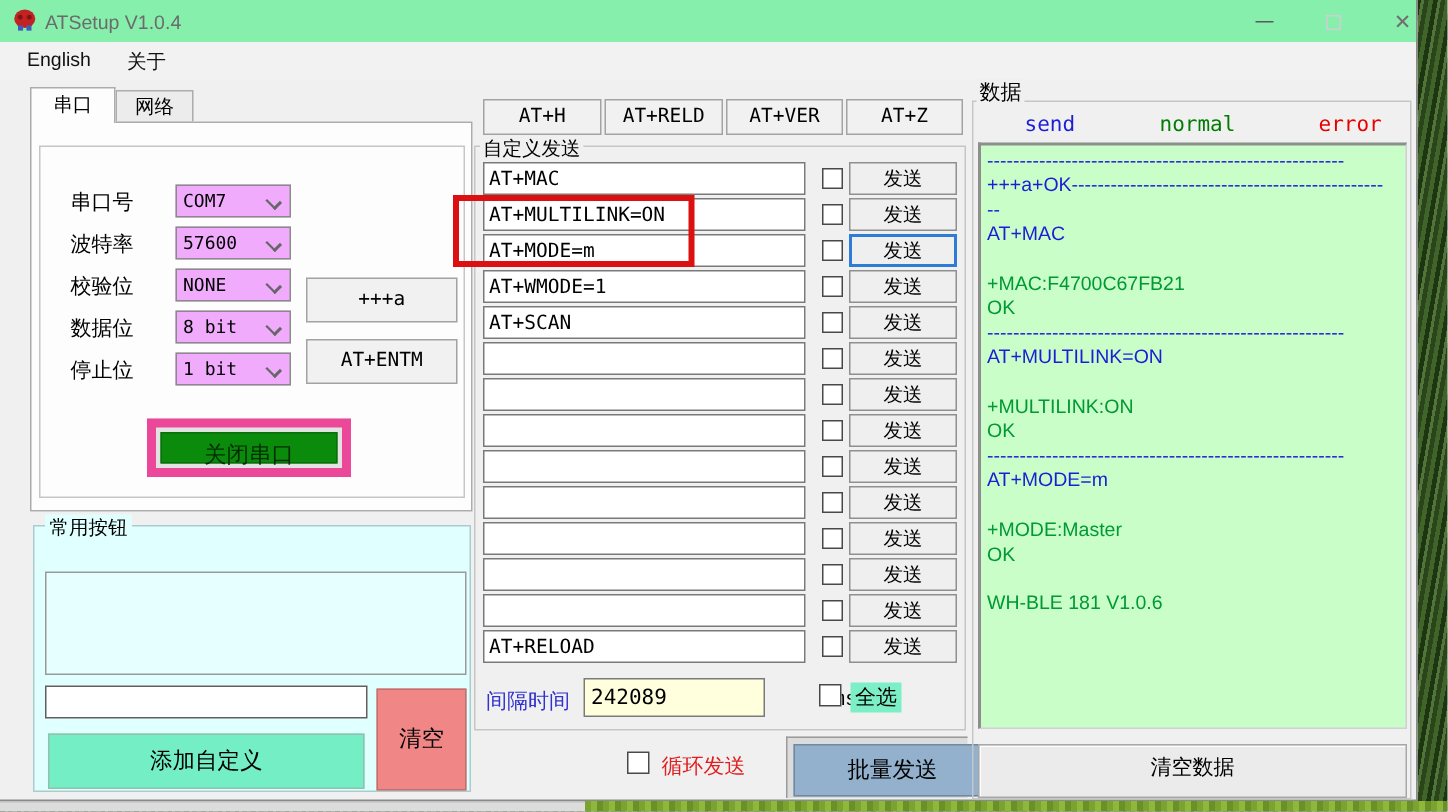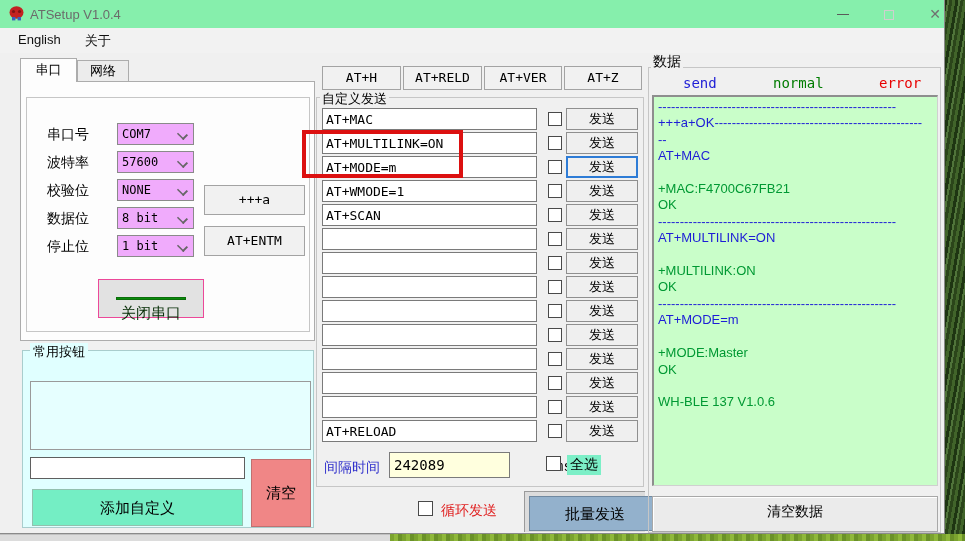--- a/index.html
+++ b/index.html
@@ -39,22 +39,22 @@
   .combo { position:absolute; width:77px; height:22px; background:#f0abfc; border:1px solid #8a8a8a; z-index:4; }
   .combo .val { position:absolute; left:4px; top:3px; font-size:12px; font-family:"DejaVu Sans Mono", monospace; }
   .combo::after { content:""; position:absolute; right:6px; top:6px; width:7px; height:7px;
                   border-right:2px solid #666; border-bottom:2px solid #666; transform:rotate(45deg) scaleY(0.75); }
 
   .gray-btn { position:absolute; background:#f1f1f1; border:1px solid #a3a3a3; text-align:center;
               font-family:"DejaVu Sans Mono", monospace; font-size:13px; z-index:4; }
   #plus-a-button  { left:204px; top:185px; width:101px; height:30px; line-height:28px; }
   #entm-button    { left:204px; top:226px; width:101px; height:30px; line-height:28px; }
 
-  #close-port-frame { position:absolute; left:98px; top:279px; width:106px; height:39px;
-                      background:#e2e2e2; border:1px solid #ec4899; padding:17px; z-index:4; }
+  #close-port-frame { position:absolute; left:98px; top:279px; width:136px; height:39px;
+                      background:#e2e2e2; border:6px solid #ec4899; padding:3px; z-index:4; }
   #close-port-button { width:100%; height:100%; background:#0b8b0b; border:1px solid #0a6f0a;
                        text-align:center; line-height:29px; font-size:15px; color:#042; color:#032b03; }
 
   
   #common-group { position:absolute; left:22px; top:350px; width:292px; height:178px;
                   background:#e0ffff; border:1px solid #a9cdcd; }
   #common-title { position:absolute; left:30px; top:343px; background:#e0ffff; padding:0 3px; font-size:13px; z-index:2; }
   #common-list  { position:absolute; left:30px; top:381px; width:281px; height:69px; background:#e6ffff; border:1px solid #9a9a9a; }
   #common-input { position:absolute; left:30px; top:457px; width:215px; height:22px; background:#fff; border:1px solid #5f5f5f; font-size:13px; padding:0 3px; }
   #clear-button { position:absolute; left:251px; top:459px; width:60px; height:68px; background:#f08686; border:1px solid #c07070;
@@ -264,20 +264,20 @@
       <div class="log-line t-send">AT+MULTILINK=ON</div>
       <div class="log-line t-normal">&nbsp;</div>
       <div class="log-line t-normal">+MULTILINK:ON</div>
       <div class="log-line t-normal">OK</div>
       <div class="log-line t-send">-------------------------------------------------------</div>
       <div class="log-line t-send">AT+MODE=m</div>
       <div class="log-line t-normal">&nbsp;</div>
       <div class="log-line t-normal">+MODE:Master</div>
       <div class="log-line t-normal">OK</div>
       <div class="log-line t-normal">&nbsp;</div>
-      <div class="log-line t-normal">WH-BLE 137 V1.0.6</div>
+      <div class="log-line t-normal">WH-BLE 181 V1.0.6</div>
     </div>
   <div id="clear-data-button">清空数据</div>
 
 </div>
 
 <div id="bottom-window-edge"></div>
 <div id="grass-strip"></div>
 
 </body></html>

